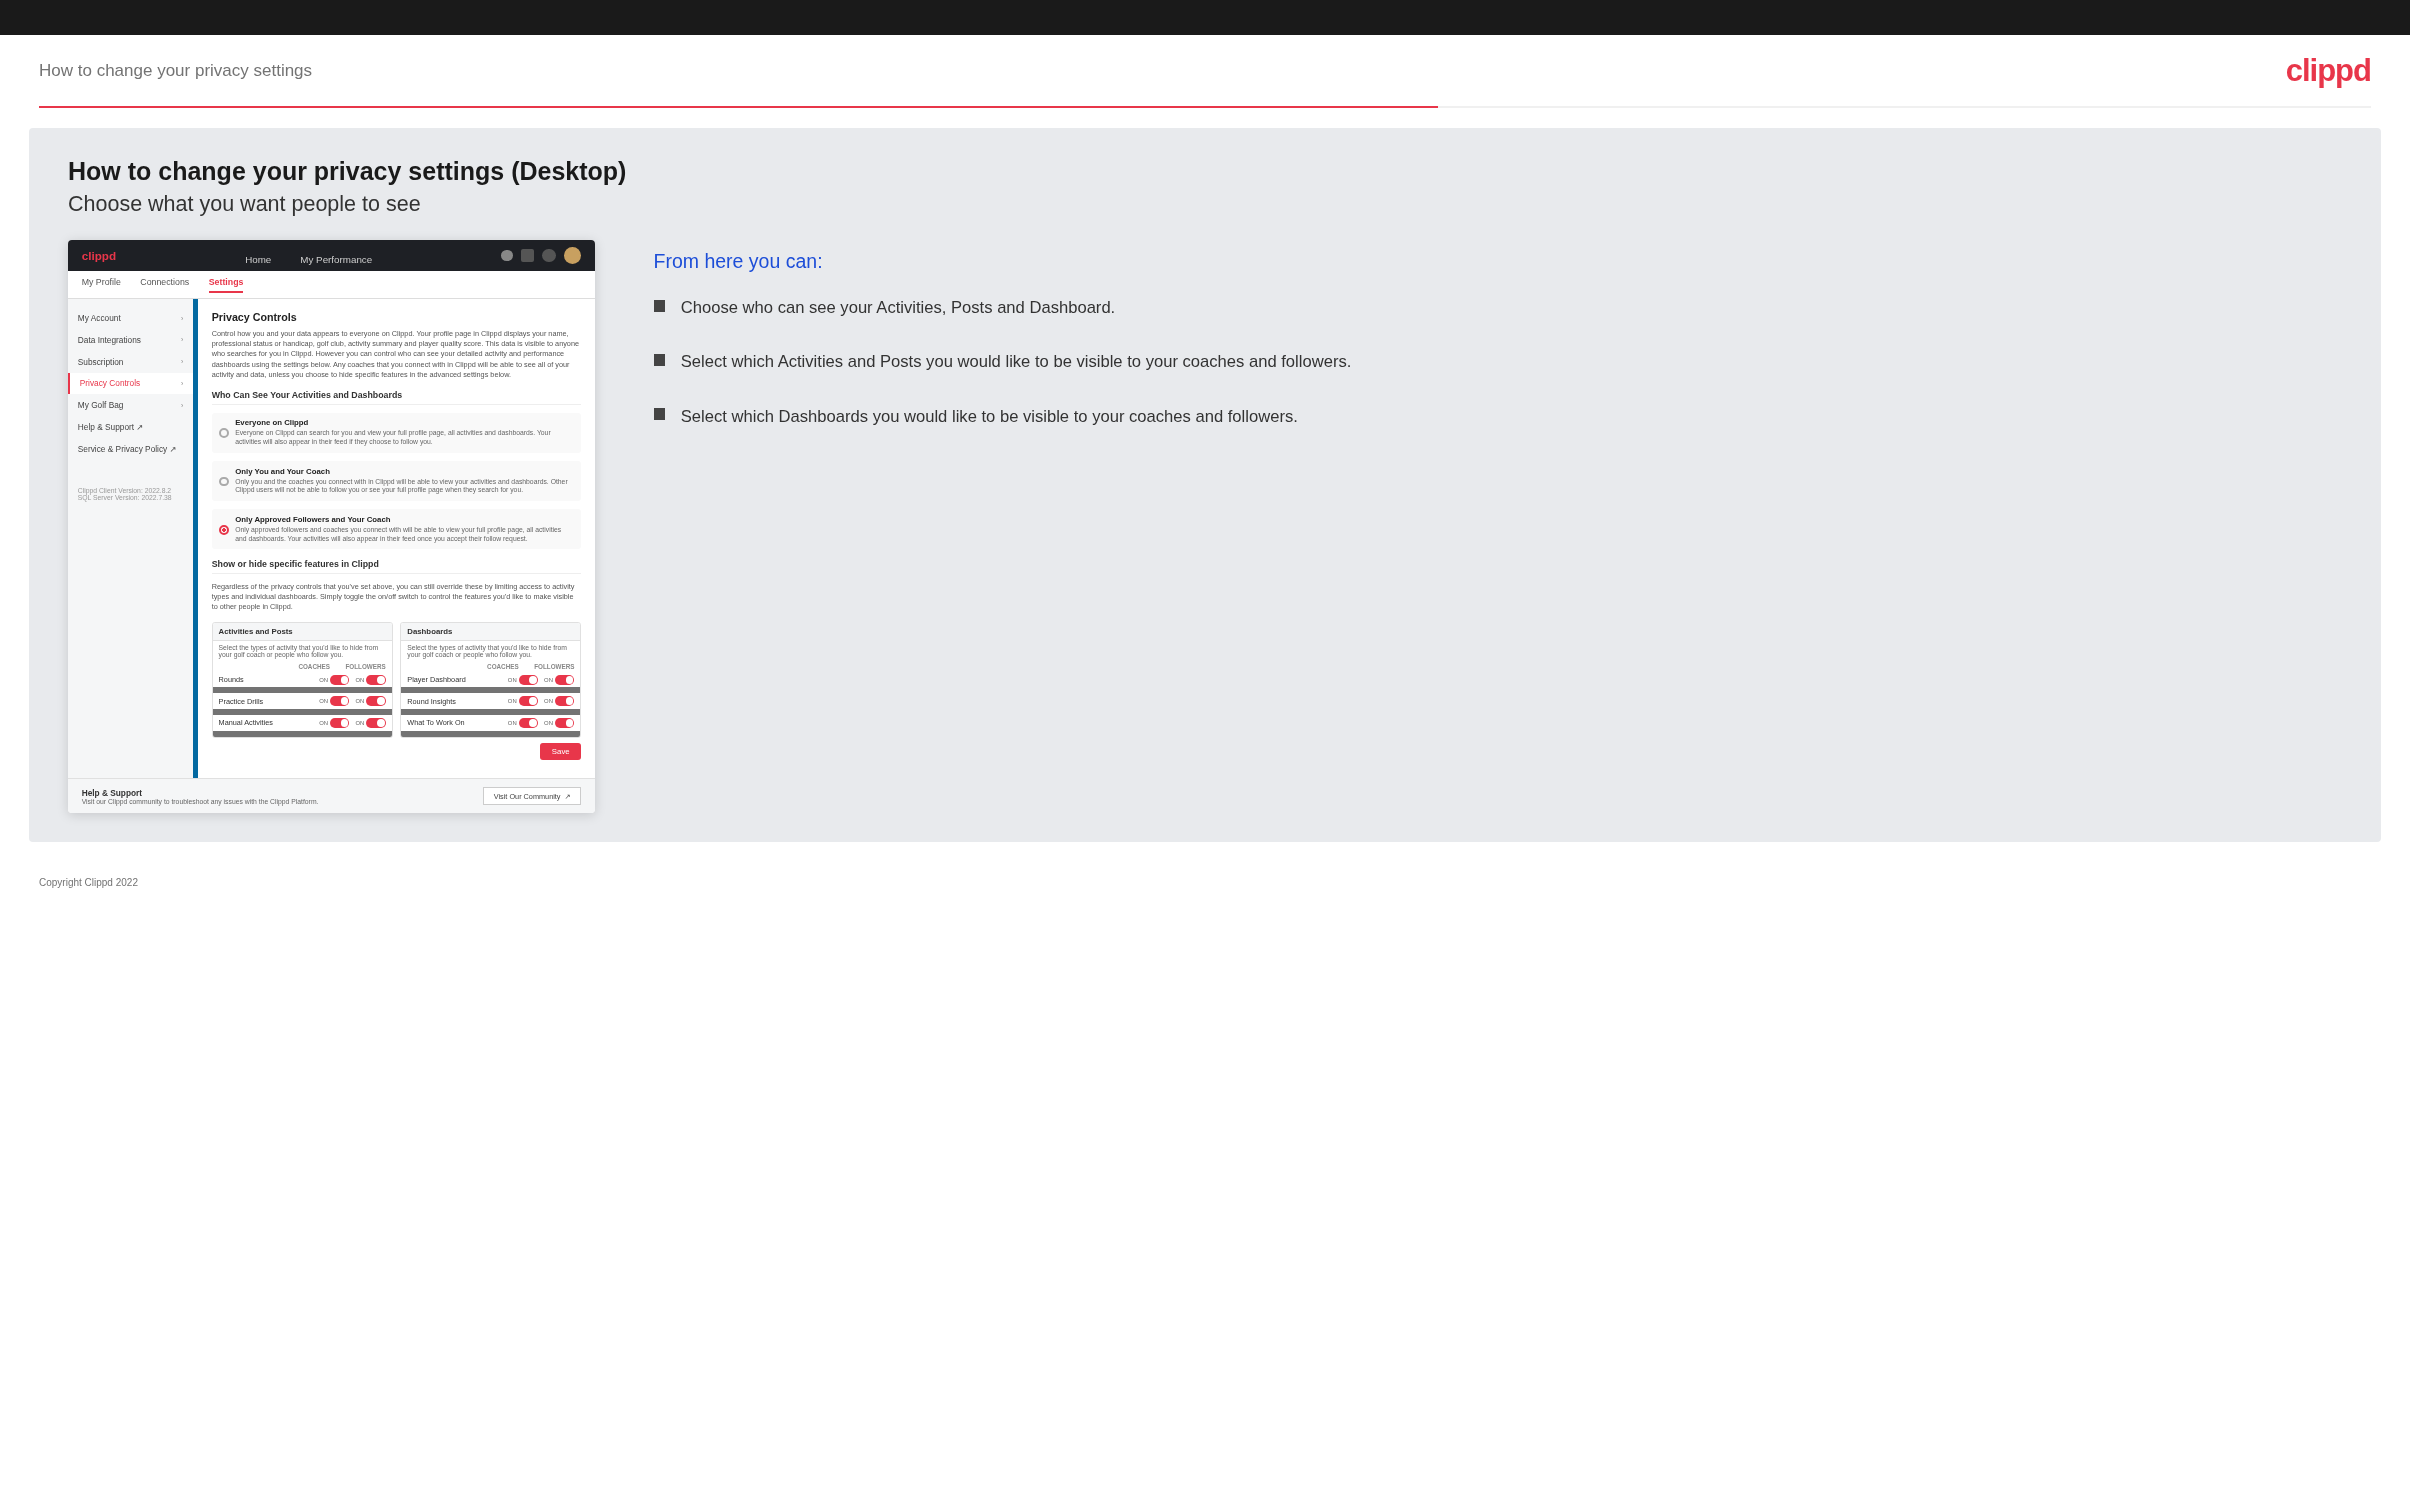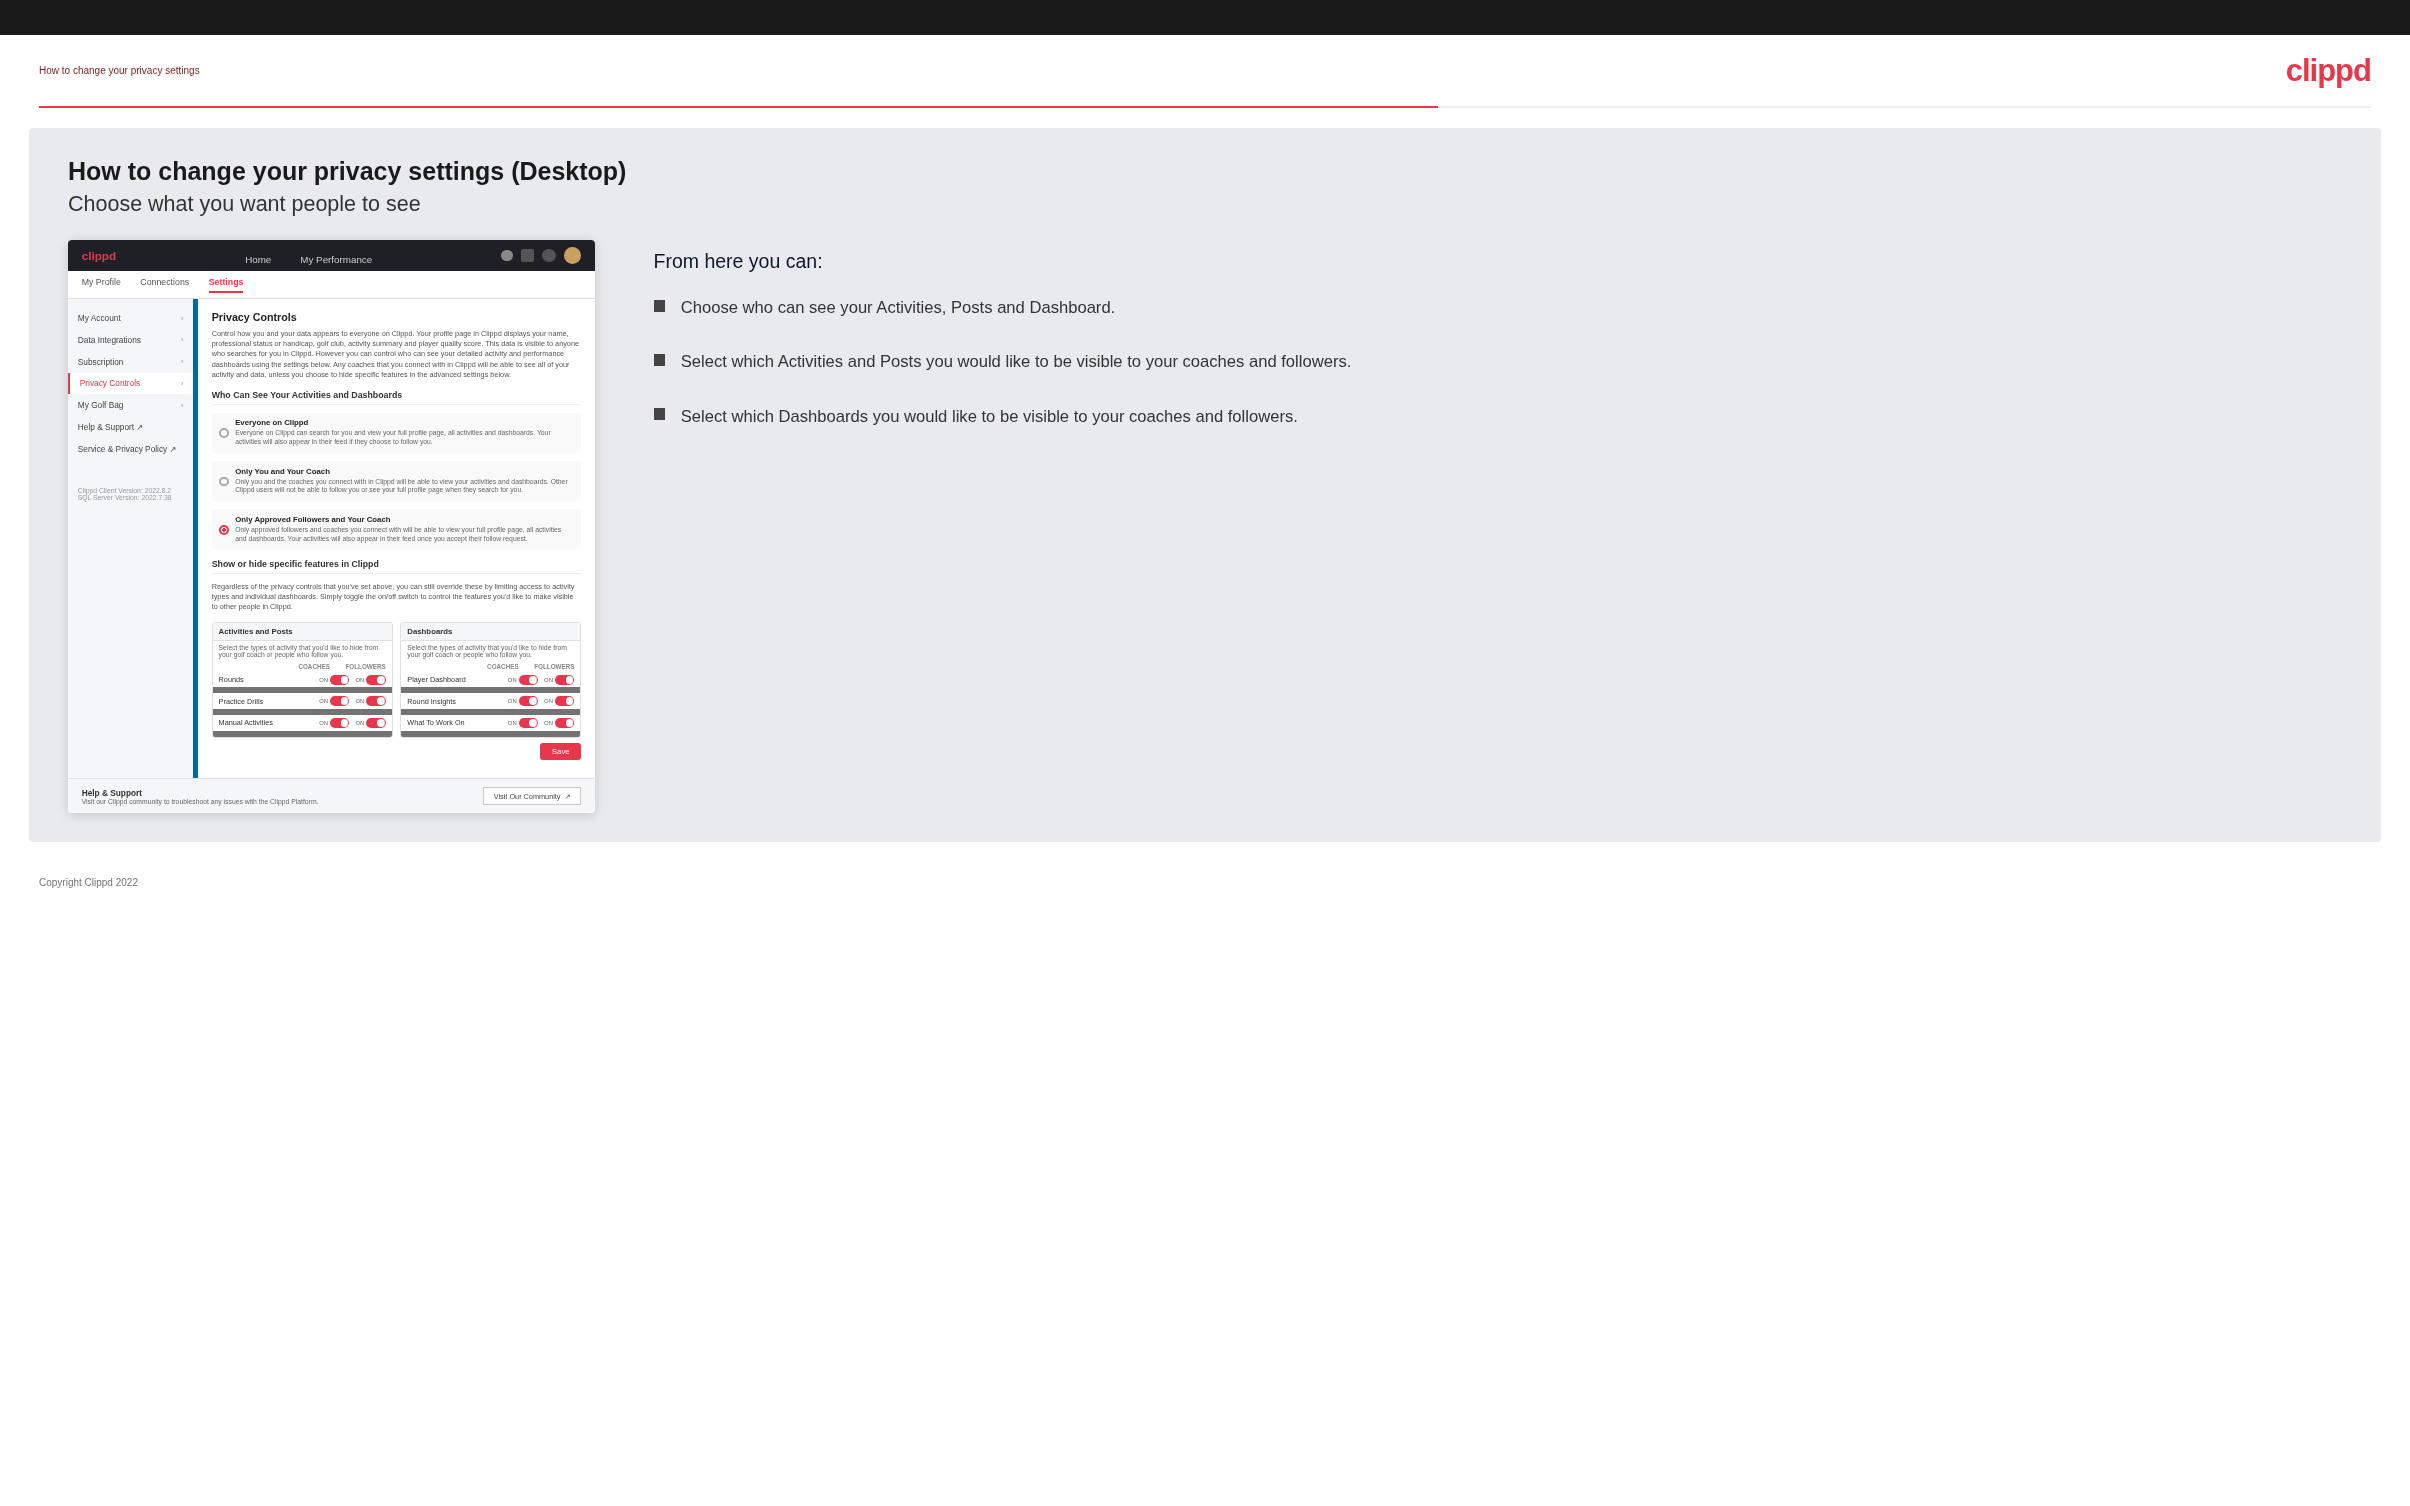--- a/index.html
+++ b/index.html
@@ -19,22 +19,22 @@
 
     
     .header {
       display: flex;
       align-items: center;
       justify-content: space-between;
       padding: 17.6px 39px;
       background: #fff;
     }
     .header-title {
-      font-size: 10px;
-      color: #7f1d1d;
+      font-size: 17px;
+      color: #737373;
       font-weight: 400;
     }
     .logo {
       font-size: 31px;
       font-weight: 700;
       color: #e8364a;
       letter-spacing: -1px;
     }
 
     
@@ -370,21 +370,21 @@
     }
 
     
     .right-col {
       flex: 1;
       padding: 9.8px 0 0 19.5px;
     }
     .from-here-title {
       font-size: 19.5px;
       font-weight: 400;
-      color: #0f172a;
+      color: #1d4ed8;
       margin-bottom: 23.4px;
     }
     .bullet-list {
       list-style: none;
       display: flex;
       flex-direction: column;
       gap: 31px;
     }
     .bullet-item {
       display: flex;

